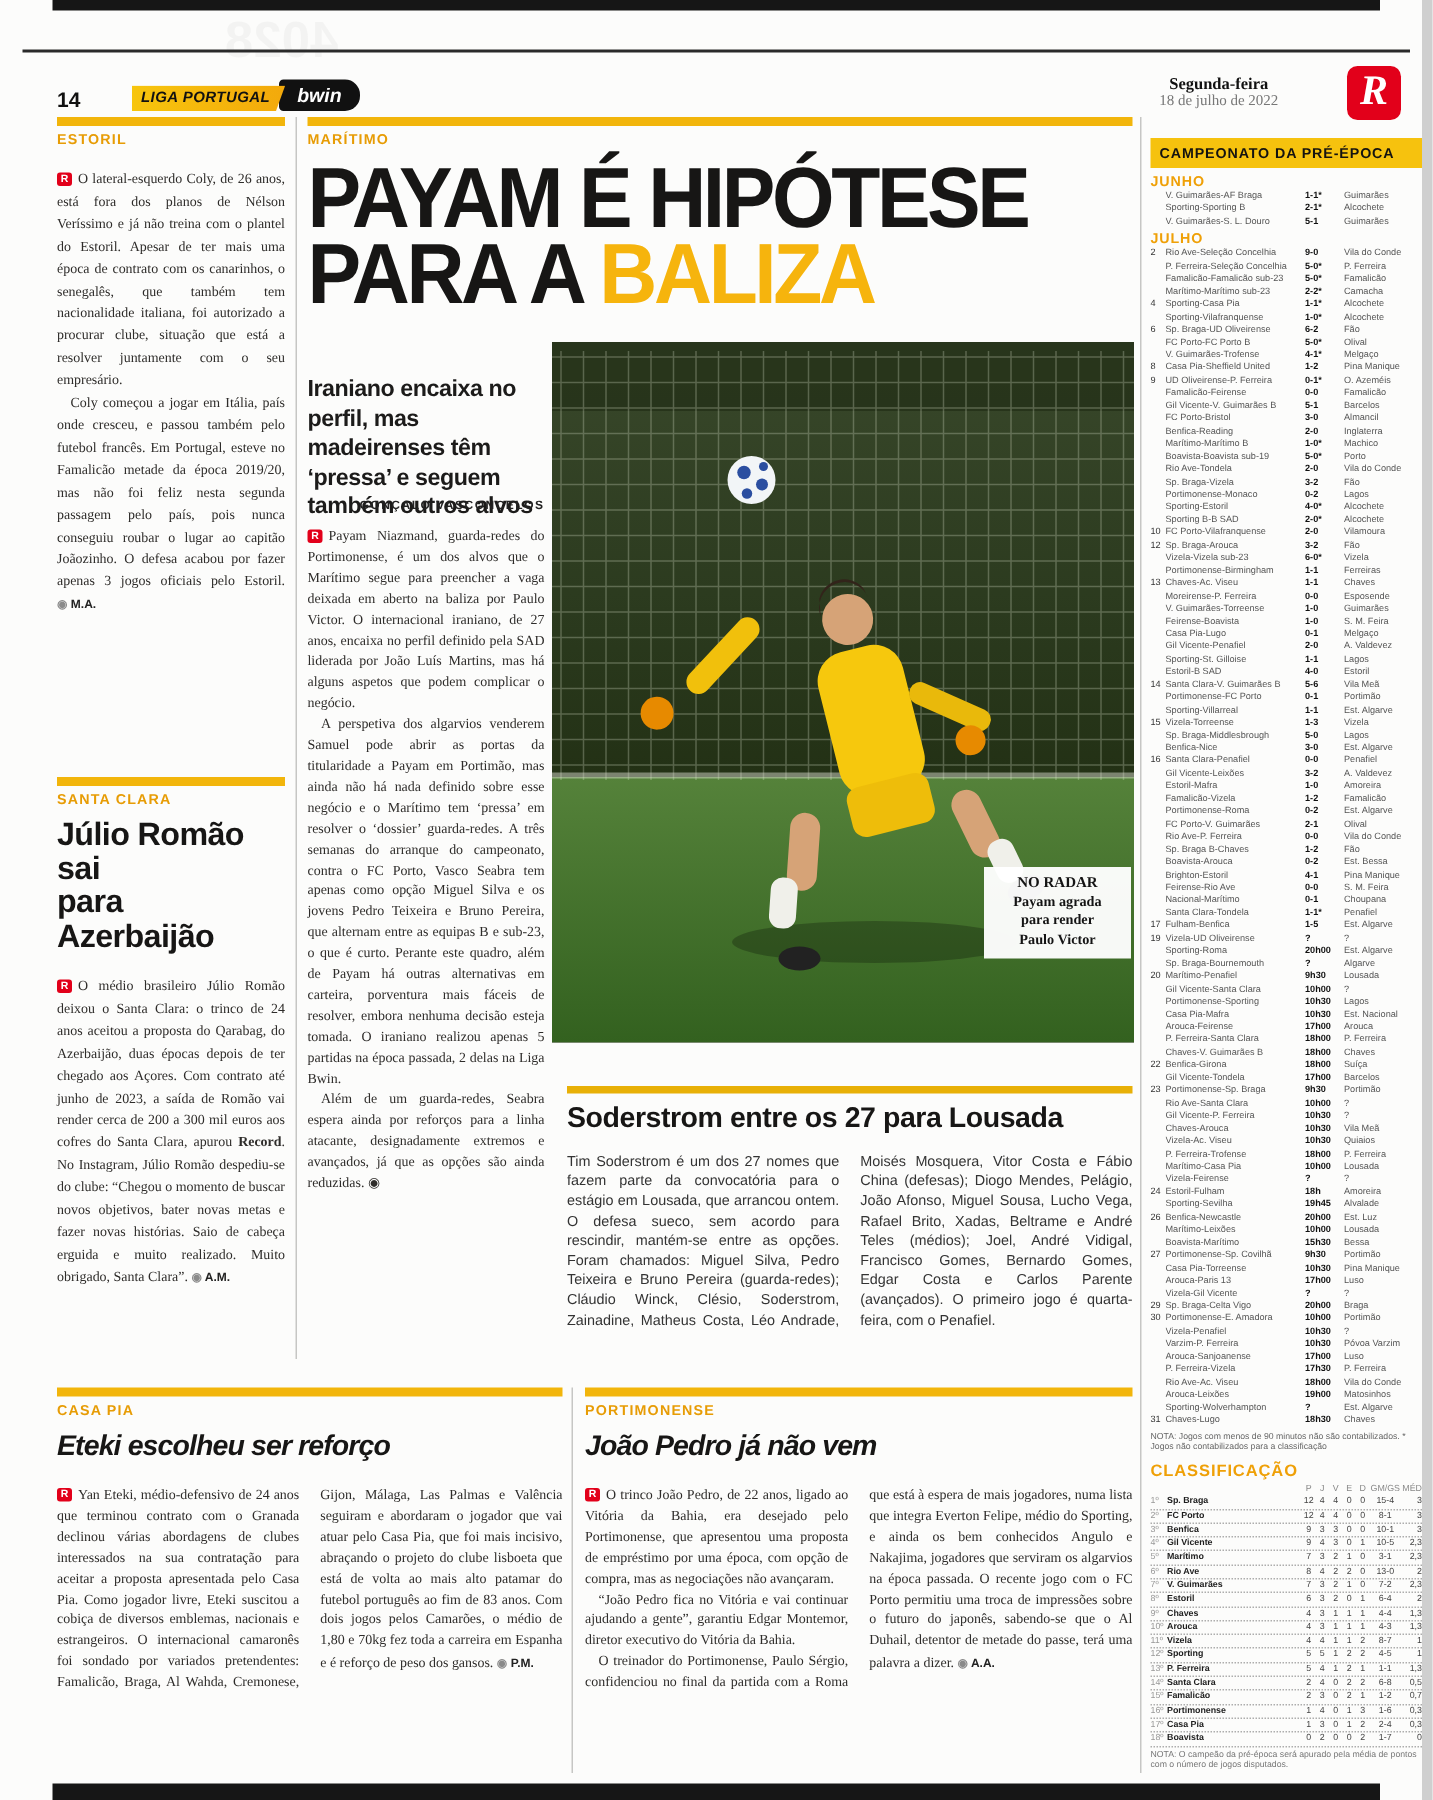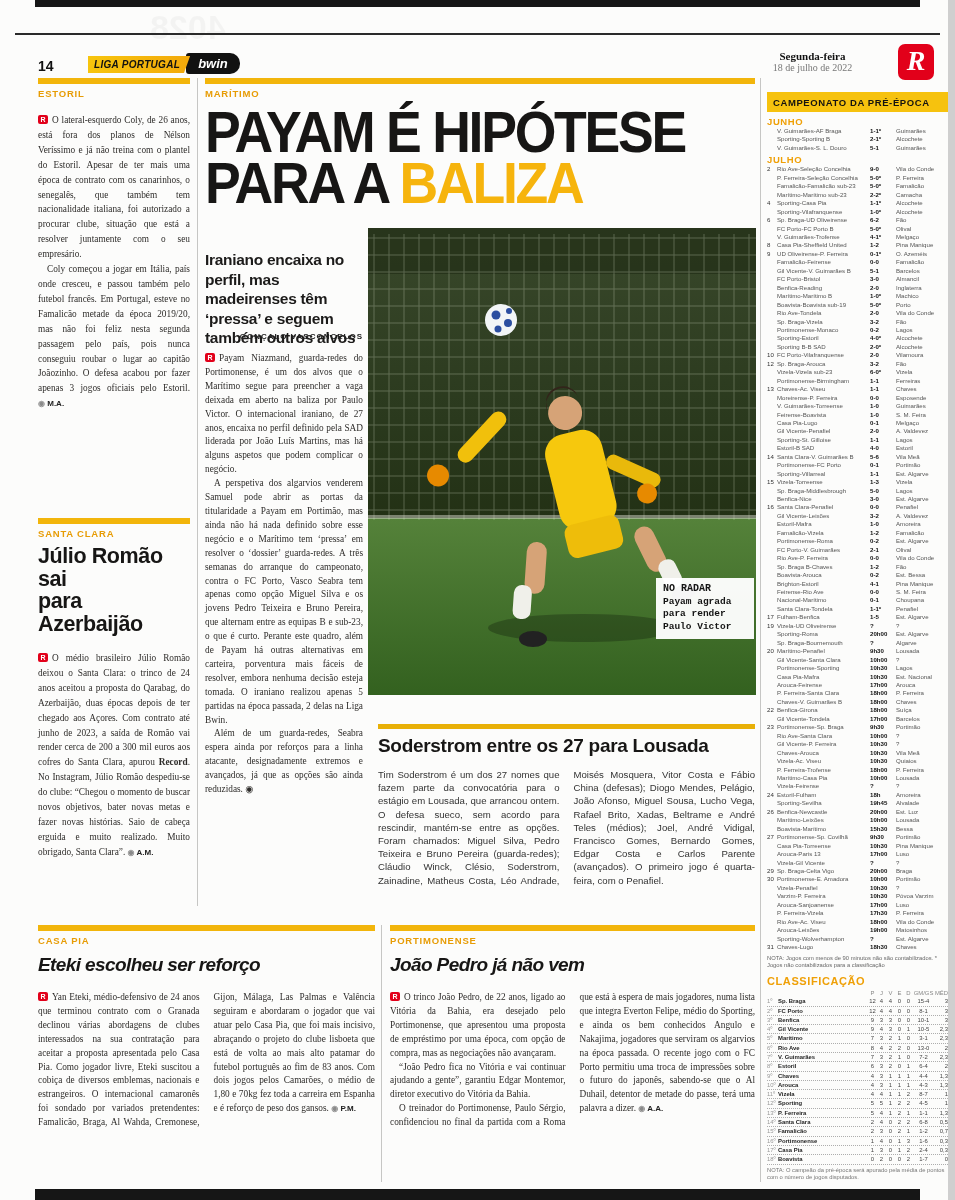--- a/index.html
+++ b/index.html
@@ -57,22 +57,22 @@
 
   
   .deck { font-family:"Liberation Sans",sans-serif; font-weight:bold; font-size:15.5px; line-height:19.5px;
           color:#1c1b1a; letter-spacing:-.3px; }
   .byline { font-family:"Liberation Sans",sans-serif; font-weight:bold; font-size:8px; letter-spacing:1px;
             color:#222; text-align:right; }
 
   
   .photo { background:#243317; }
   .photo svg { display:block; }
-  .caption-box { background:rgba(255,255,255,.96); padding:5px 7px 6px 7px; text-align:left;
-                 font-family:Liberation Mono, monospace; font-weight:bold; font-size:9.5px; line-height:12.5px; color:#141414; }
+  .caption-box { background:rgba(255,255,255,.96); padding:5px 7px 6px 7px; text-align:center;
+                 font-family:Liberation Serif, serif; font-weight:bold; font-size:9.5px; line-height:12.5px; color:#141414; }
   .caption-box .cap-tag { font-size:10px; }
 
   
   .yellow-rule { height:5px; background:#e8b007; }
   .soder-body { font-family:"Liberation Sans",sans-serif; font-size:9.6px; line-height:13.2px; text-align:justify; color:#333; }
 
   
   .rc-header { background:#f6c20e; color:#141310; font-family:"Liberation Sans",sans-serif; font-weight:bold;
                font-size:9.5px; letter-spacing:.6px; padding:5px 6px 4px 6px; }
   .ps-month { color:#efa007; font-family:"Liberation Sans",sans-serif; font-weight:bold; font-size:9.5px;

